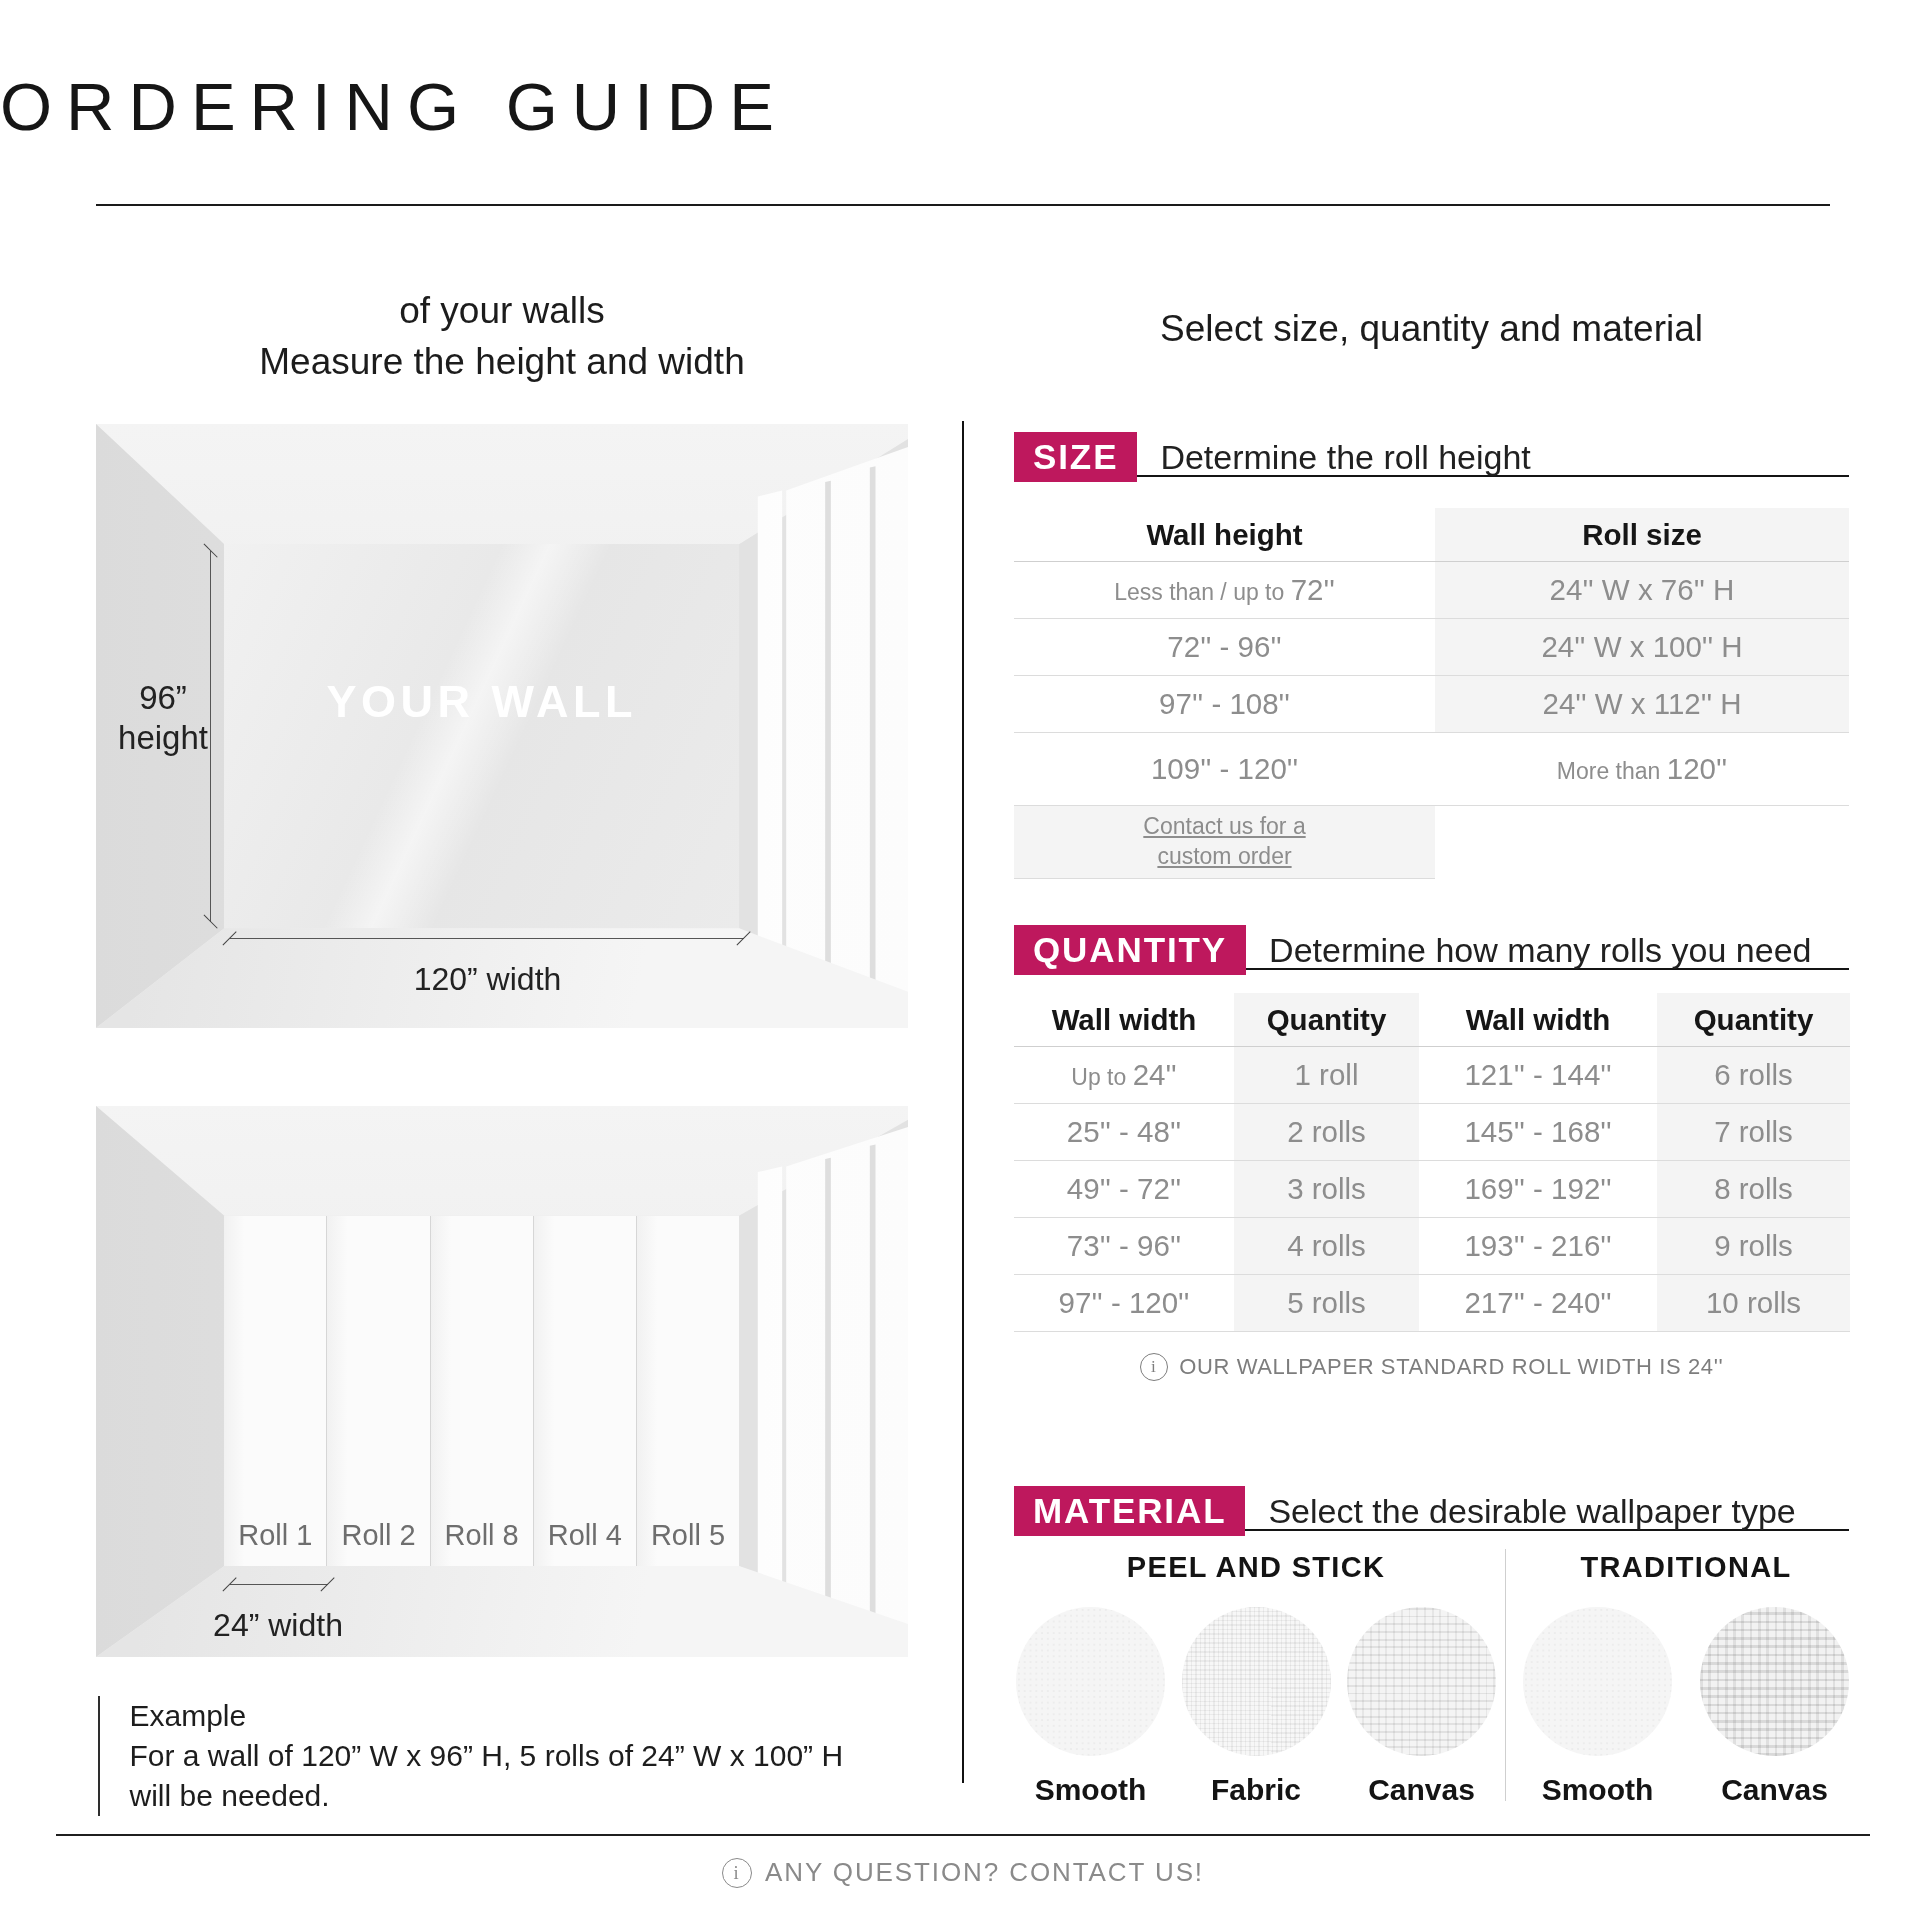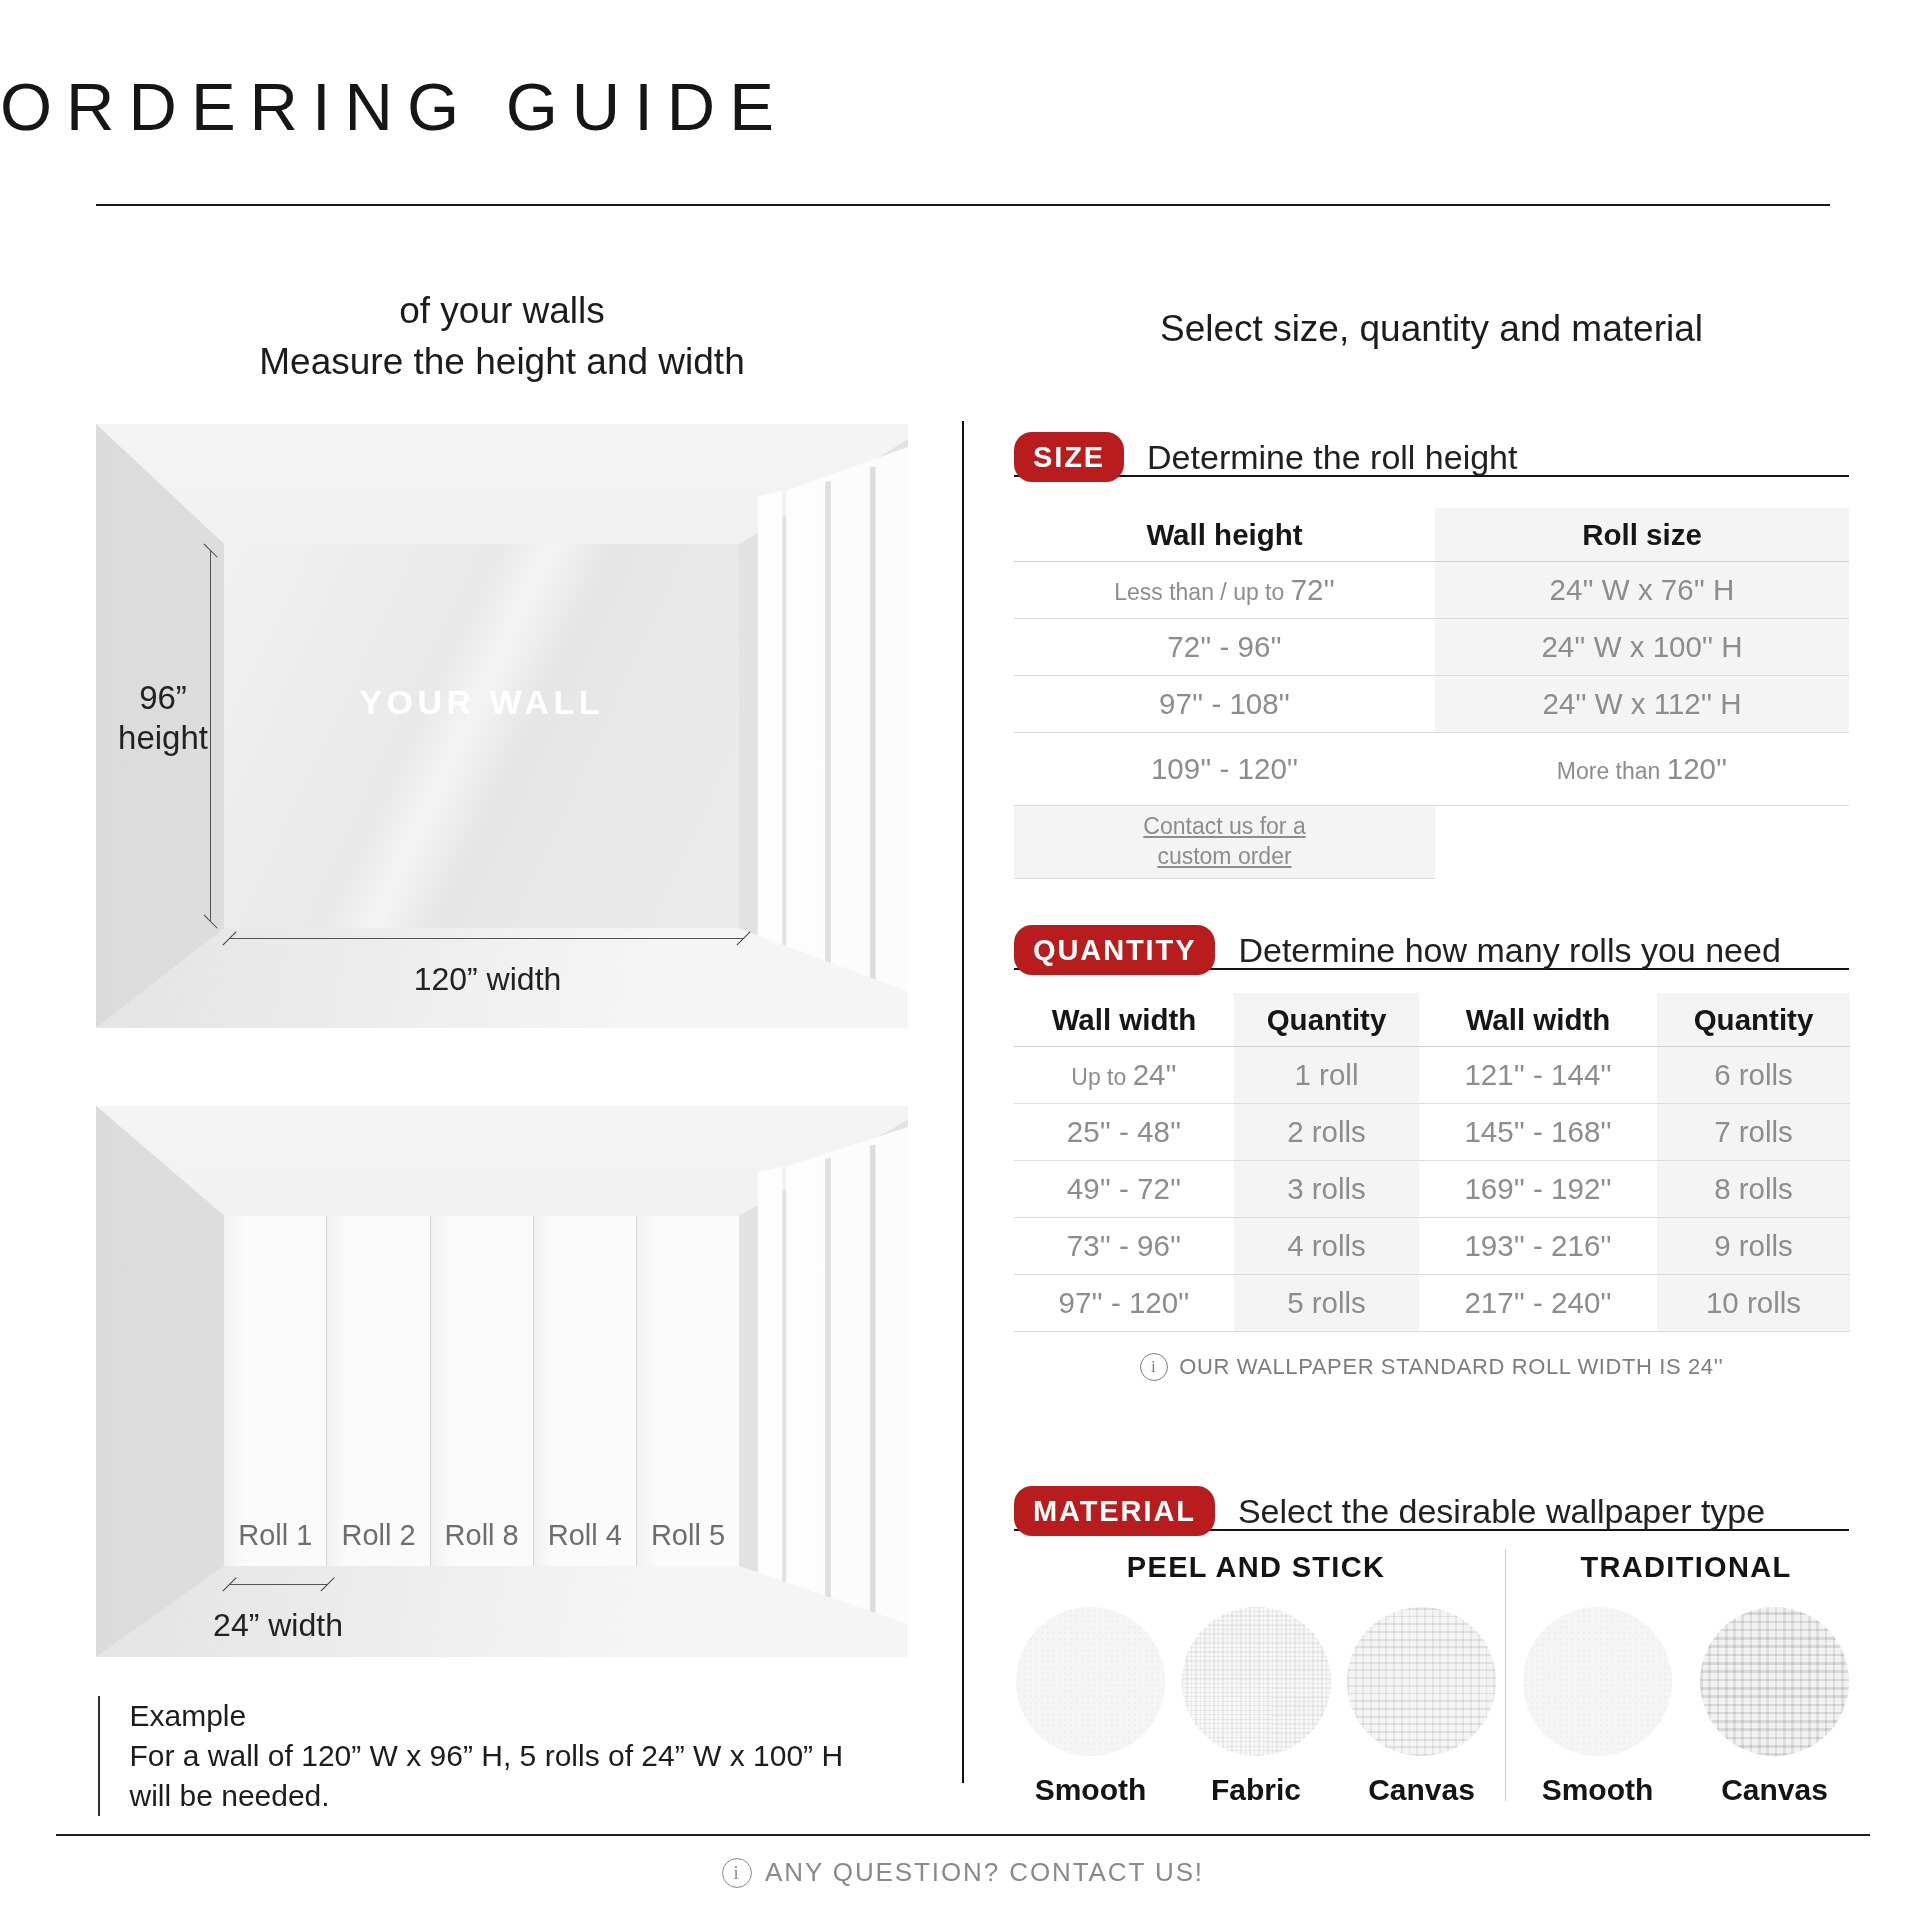--- a/index.html
+++ b/index.html
@@ -36,21 +36,21 @@
   .room .window-glass{position:absolute;inset:0;background:linear-gradient(to right,#ffffff,#fcfcfc);
                  clip-path:polygon(85% 11%,100% 3.8%,100% 96.5%,85% 95.3%);}
   .room .mullion-1{position:absolute;inset:0;background:#dedede;
                  clip-path:polygon(89.8% 9.6%,90.5% 9.4%,90.5% 96%,89.8% 95.8%);}
   .room .mullion-2{position:absolute;inset:0;background:#dedede;
                  clip-path:polygon(95.3% 7.2%,96% 7%,96% 96.4%,95.3% 96.2%);}
   .room .floor{position:absolute;inset:0;background:linear-gradient(100deg,#e5e5e5 15%,#f5f5f5 70%);
                  clip-path:polygon(15.8% 83.5%,79.2% 83.5%,100% 94%,100% 100%,0 100%);}
 
   .your-wall{position:absolute;left:47.5%;top:46%;transform:translate(-50%,-50%);
-             color:#ffffff;font-weight:700;font-size:34px;letter-spacing:4.5px;white-space:nowrap;}
+             color:#ffffff;font-weight:700;font-size:45px;letter-spacing:4.5px;white-space:nowrap;}
 
   
   .panels{position:absolute;left:15.8%;top:19.9%;width:63.4%;height:63.6%;display:flex;}
   .panel{flex:1;position:relative;background:linear-gradient(to right,#f1f1f1 0%,#fbfbfb 20%,#fbfbfb 100%);}
   .panel + .panel{border-left:1.3px solid #d6d6d6;}
   .roll-label{position:absolute;bottom:14px;left:0;right:0;text-align:center;font-size:29px;color:#6e6e6e;}
 
   
   .dim-v{position:absolute;left:114px;top:127px;width:1.3px;height:371px;background:#555;}
   .dim-v::before,.dim-v::after{content:"";position:absolute;left:-9px;width:19px;height:1.3px;background:#444;transform:rotate(45deg);}
@@ -67,22 +67,22 @@
   #room2 .width-label{left:76px;top:501px;width:212px;}
 
   
   .example{position:absolute;left:98px;top:1696px;border-left:2.6px solid #2e2e2e;padding-left:29.5px;
            font-size:30px;line-height:1.33;color:#1d1d1d;}
 
   
   .section-head{position:absolute;left:1014px;width:835px;height:50px;display:flex;align-items:center;gap:23px;}
   #size-head{top:432px;} #qty-head{top:925px;} #mat-head{top:1486px;}
   .head-rule{position:absolute;left:0;right:0;bottom:5.1px;height:1.9px;background:#141414;}
-  .badge{position:relative;background:#b91c1c;color:#fff;font-size:29px;font-weight:700;
-         letter-spacing:1.9px;padding:0 19px;height:50px;display:flex;align-items:center;border-radius:18px;}
+  .badge{position:relative;background:#be185d;color:#fff;font-size:35px;font-weight:700;
+         letter-spacing:1.9px;padding:0 19px;height:50px;display:flex;align-items:center;}
   .head-sub{position:relative;font-size:34px;color:#212121;white-space:nowrap;}
 
   
   .grid{position:absolute;left:1014px;width:835px;display:grid;}
   #size-grid{top:508px;grid-template-columns:421px 414px;}
   #qty-grid{top:993px;grid-template-columns:220px 185px 238px 193px;}
   .cell{display:flex;flex-direction:column;justify-content:center;align-items:center;
         min-height:56px;border-bottom:1.3px solid #dcdcdc;}
   .cell.head{min-height:53px;border-bottom:1.3px solid #cfcfcf;}
   .cell.head .hd{font-size:29.5px;font-weight:700;color:#161616;}

